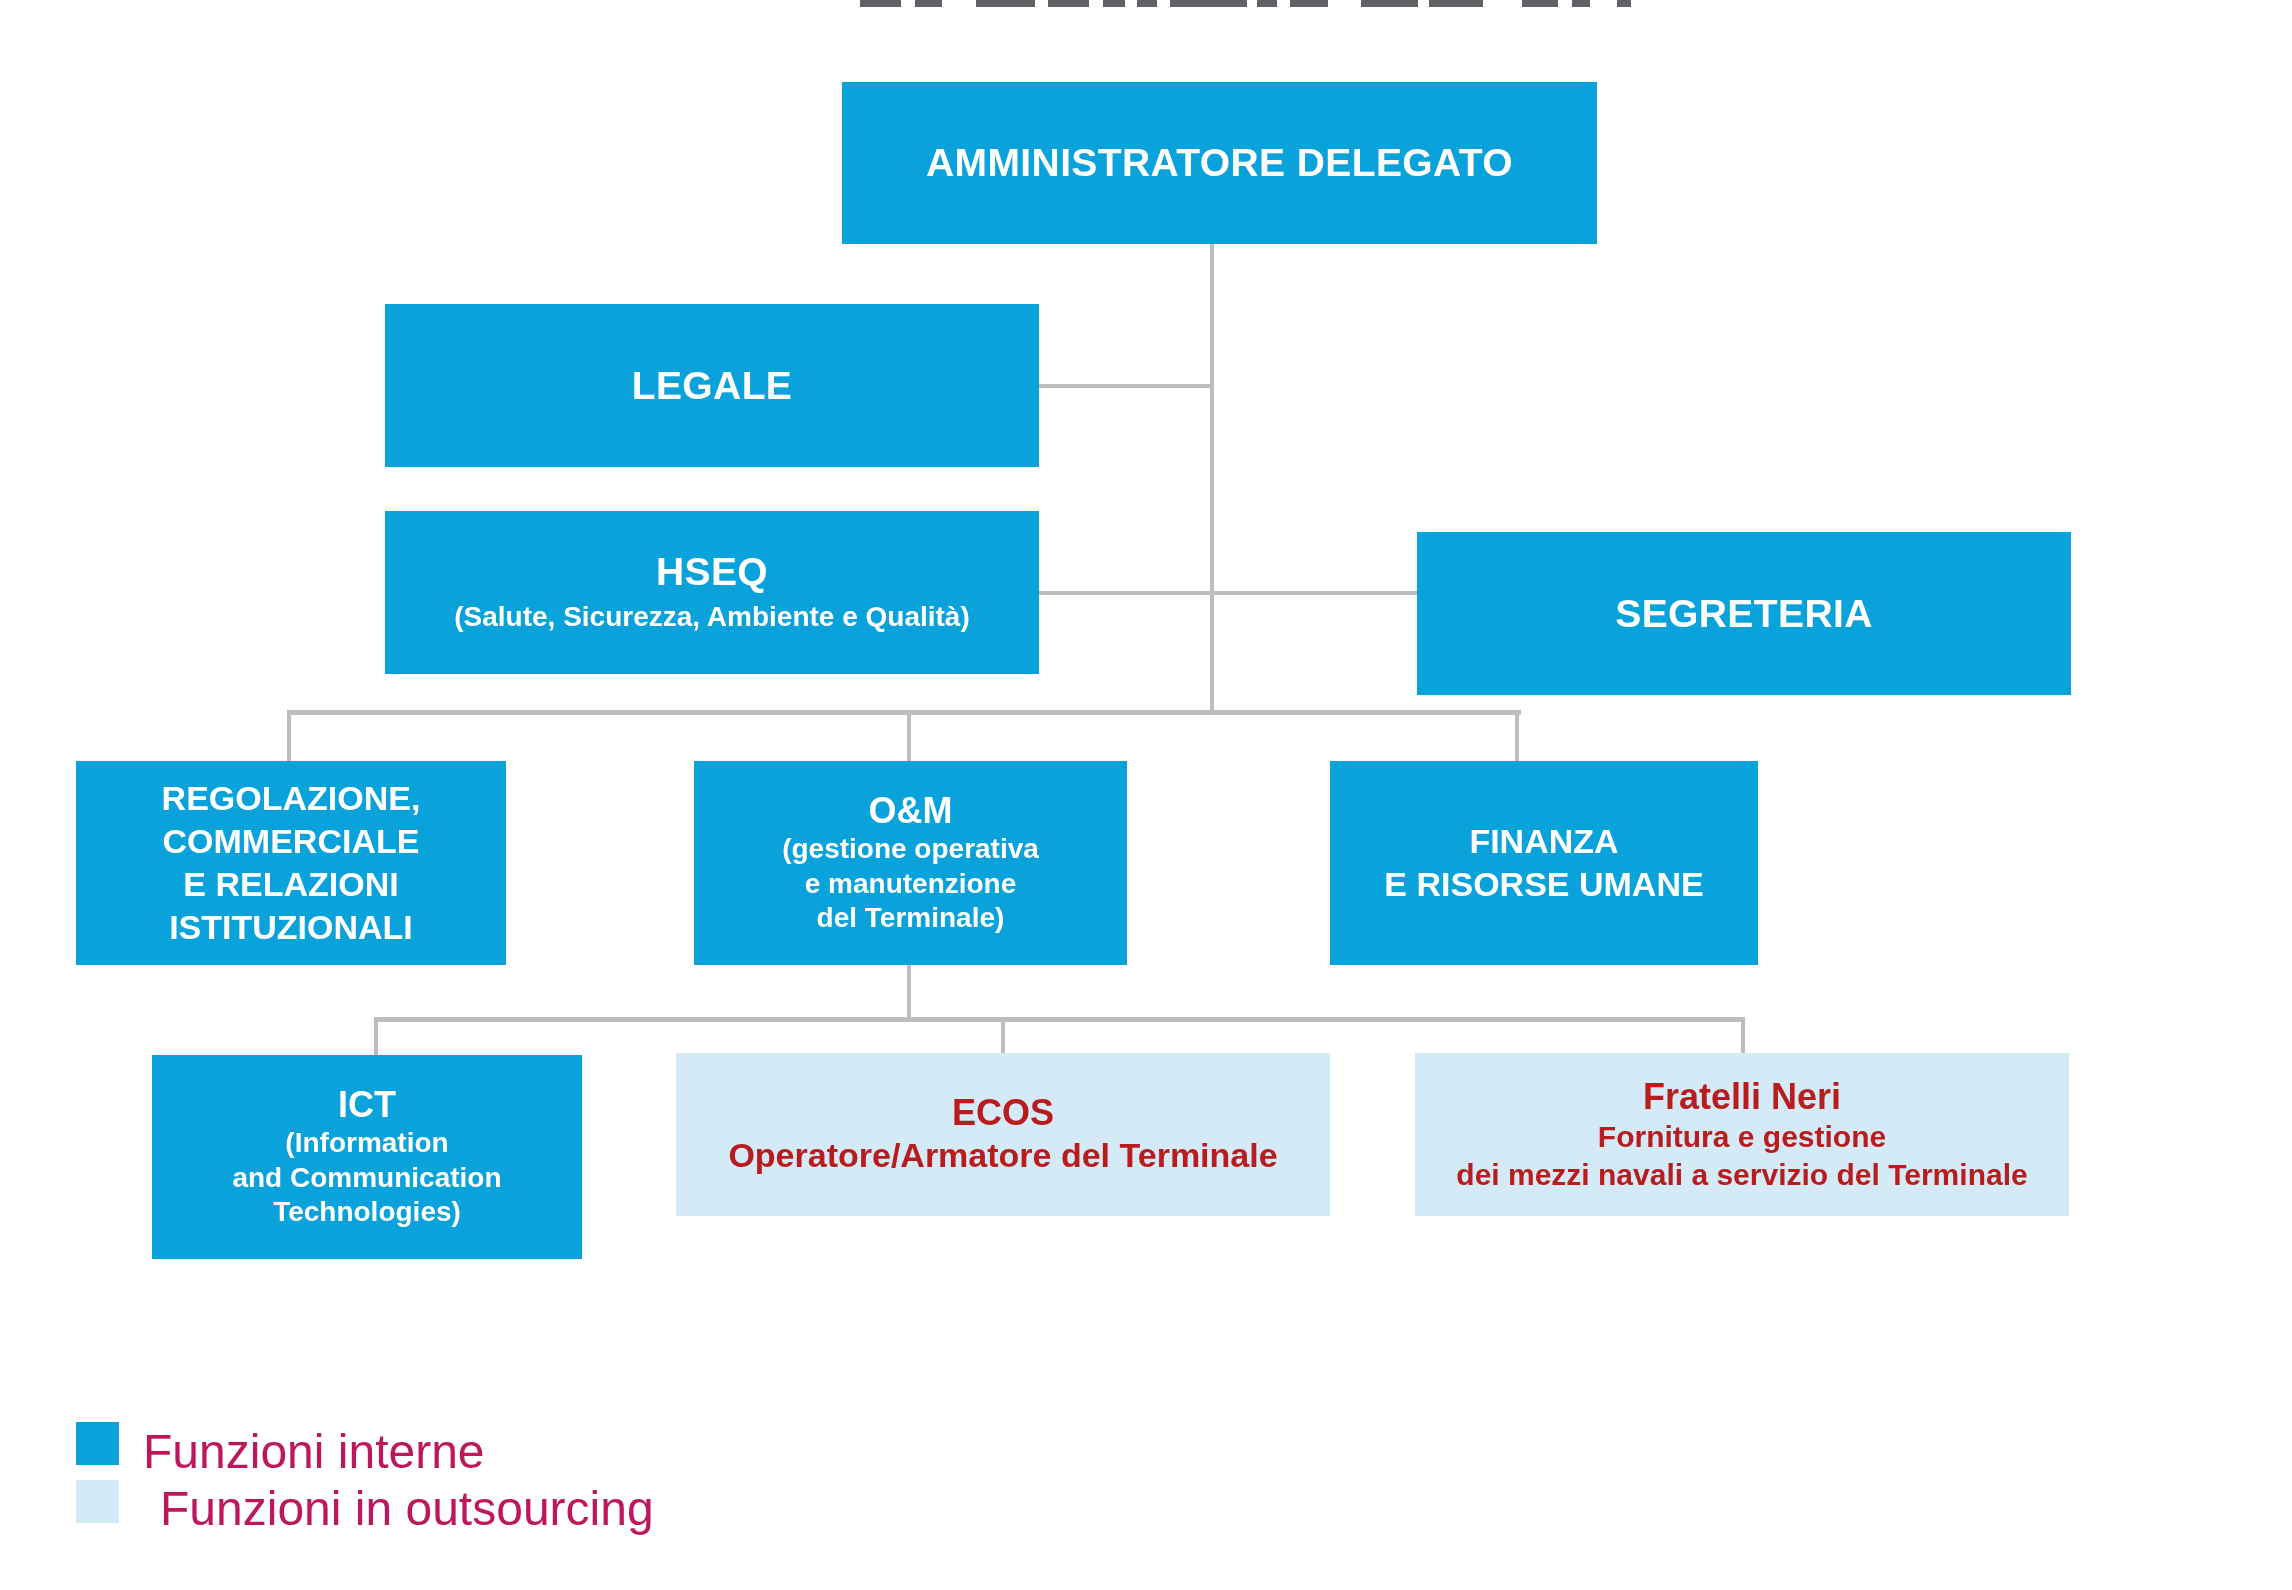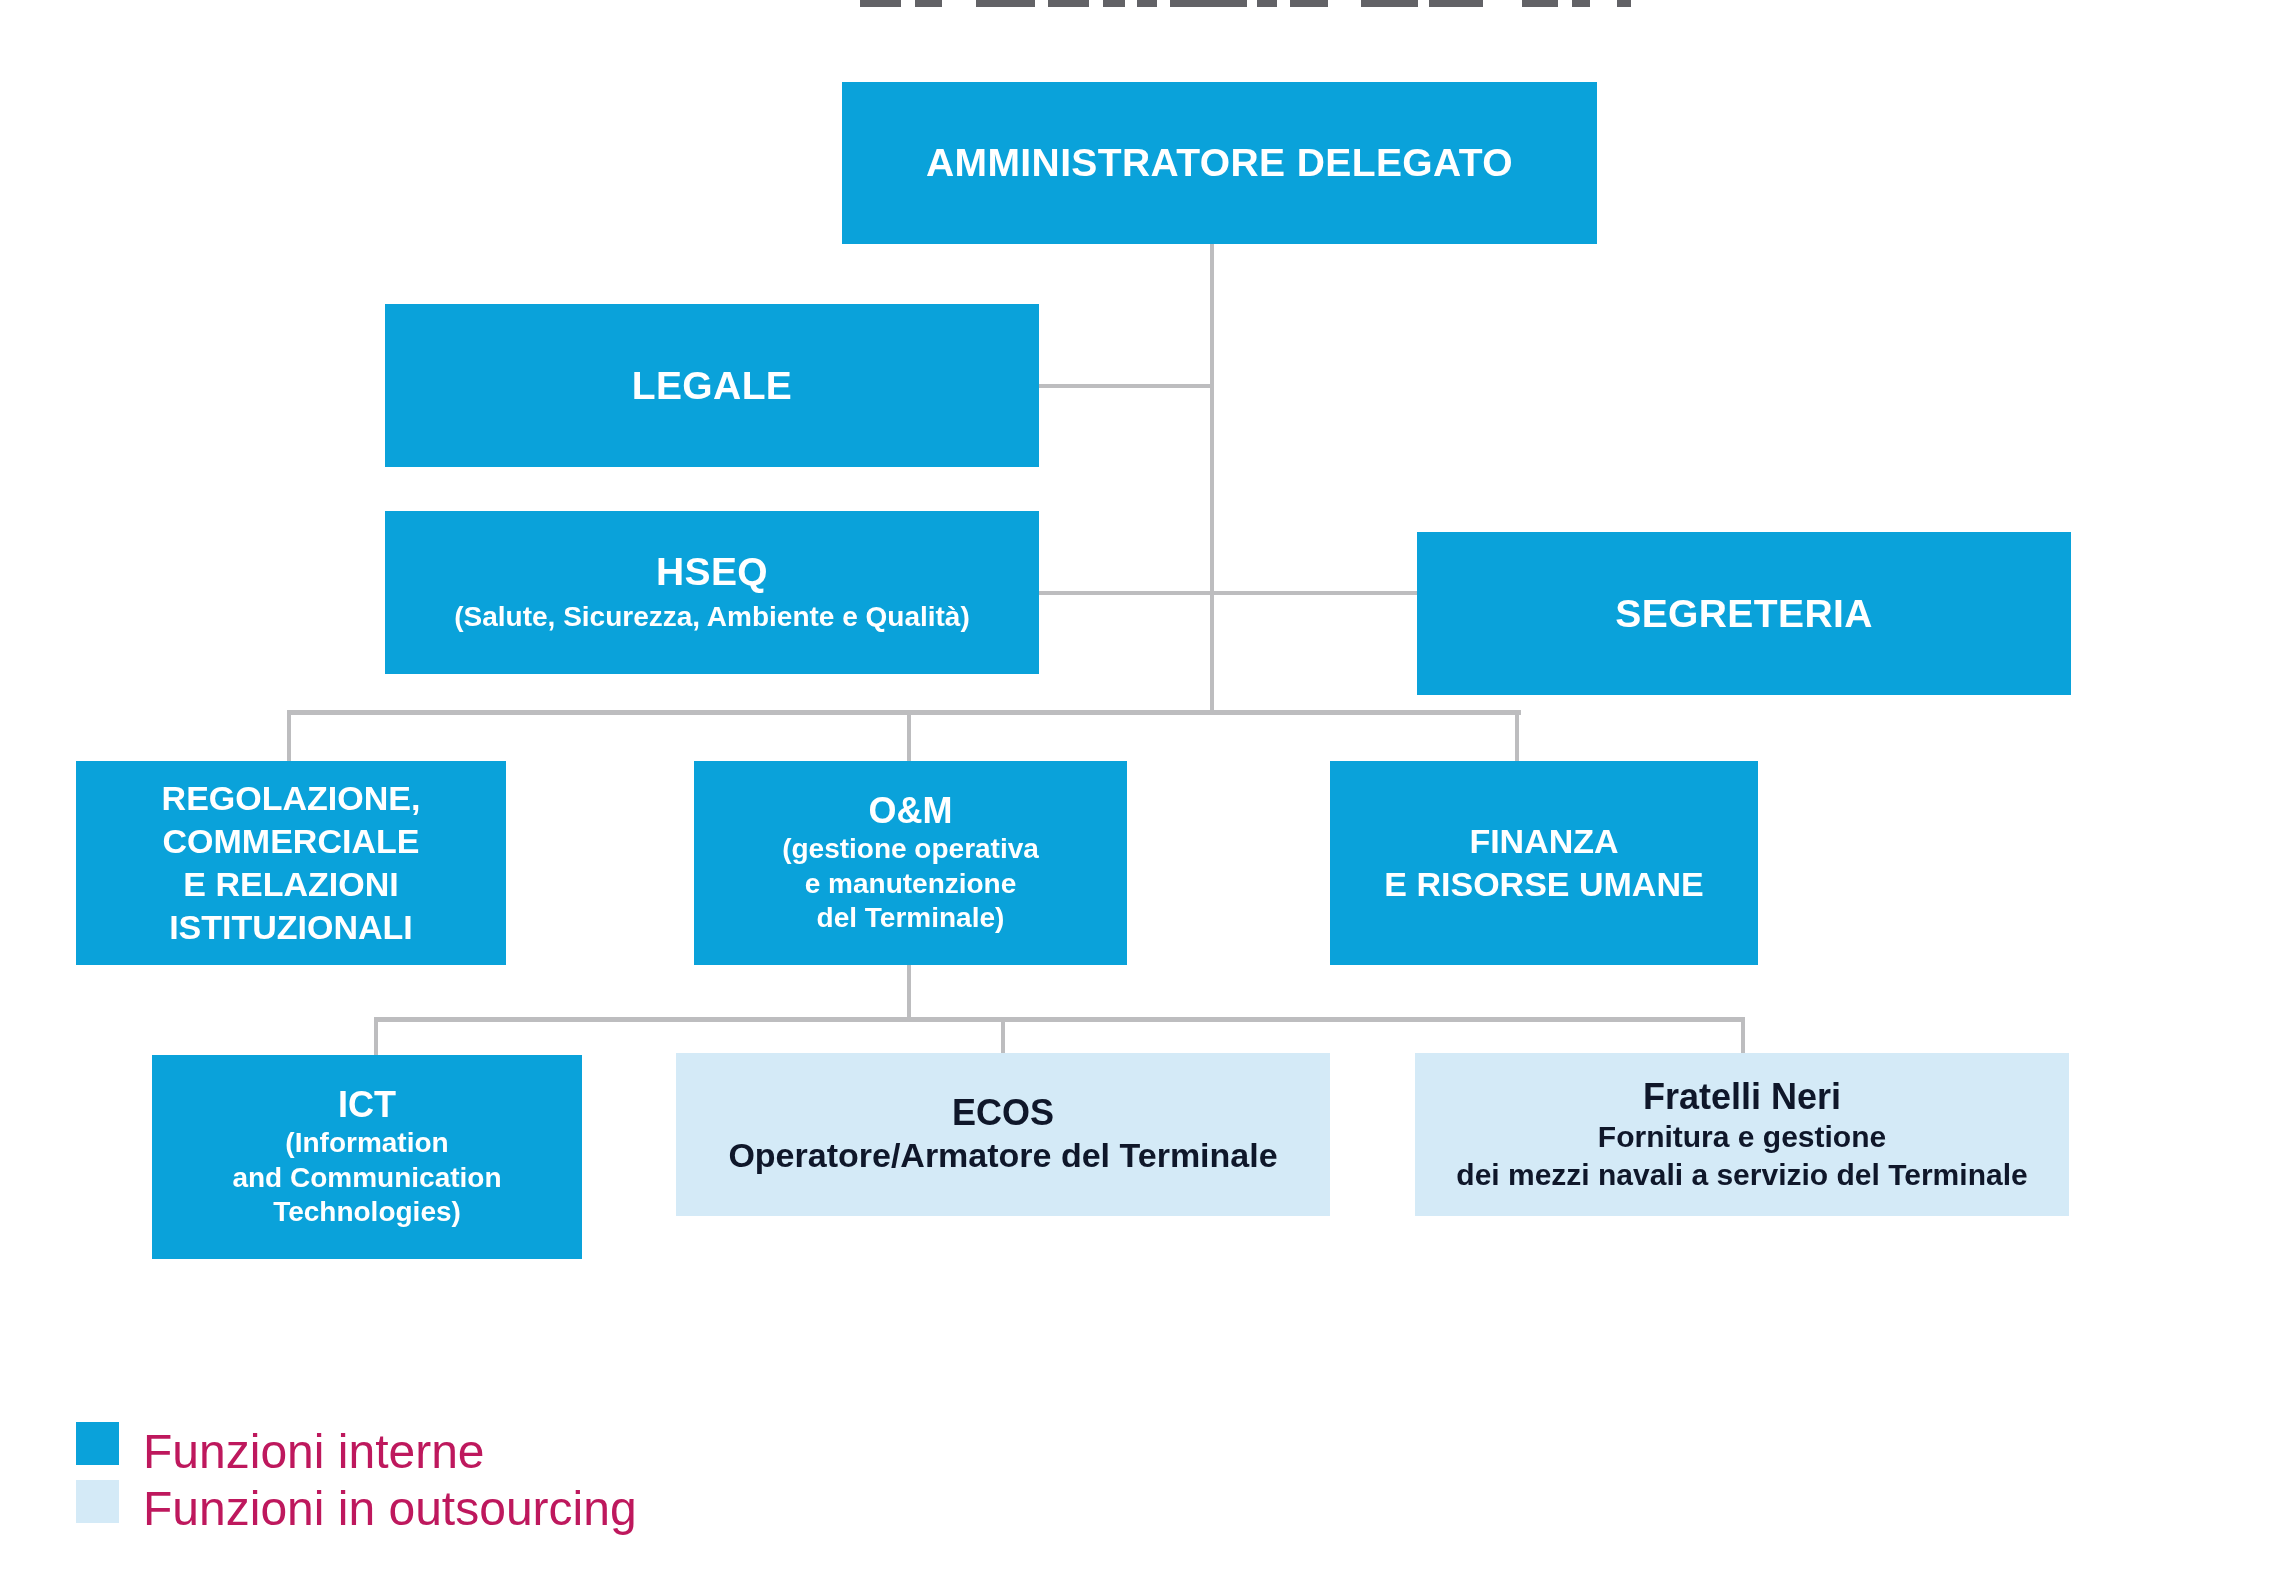--- a/index.html
+++ b/index.html
@@ -21,21 +21,21 @@
     z-index: 2;
     display: flex;
     flex-direction: column;
     justify-content: center;
     align-items: center;
     text-align: center;
     box-sizing: border-box;
     font-weight: bold;
   }
   .box.dark  { background: #0aa2da; color: #ffffff; }
-  .box.light { background: #d4eaf7; color: #0f172a; }
+  .box.light { background: #d4eaf7; color: #b91c1c; }
 
   .t-xl { font-size: 39px; letter-spacing: 0.4px; }
   .t-lg { font-size: 36px; }
   .t-md { font-size: 28px; line-height: 1.24; }
   .t-md2 { font-size: 34px; line-height: 1.26; }
   .t-sm { font-size: 30px; line-height: 1.26; }
   .gap-sm { margin-top: 5.4px; }
 
   
   .frag { position: absolute; top: 0; height: 7.2px; background: #47474b; opacity: 0.85; z-index: 0; }
@@ -138,17 +138,17 @@
   <div class="box light" style="left:1415px; top:1053px; width:654px; height:163px;text-align:right;">
     <div class="t-lg">Fratelli Neri</div>
     <div class="t-sm">Fornitura e gestione</div>
     <div class="t-sm">dei mezzi navali a servizio del Terminale</div>
   </div>
 
   <div>
     <div class="legend-swatch dark" style="left:76px; top:1422px;"></div>
     <div class="legend-label" style="left:143px; top:1424px;">Funzioni interne</div>
     <div class="legend-swatch light" style="left:76px; top:1480px;"></div>
-    <div class="legend-label" style="left:143px; top:1481px;text-align:right;">Funzioni in outsourcing</div>
+    <div class="legend-label" style="left:160px; top:1481px;text-align:right;">Funzioni in outsourcing</div>
   </div>
 
 </div>
 
 
 </body></html>

